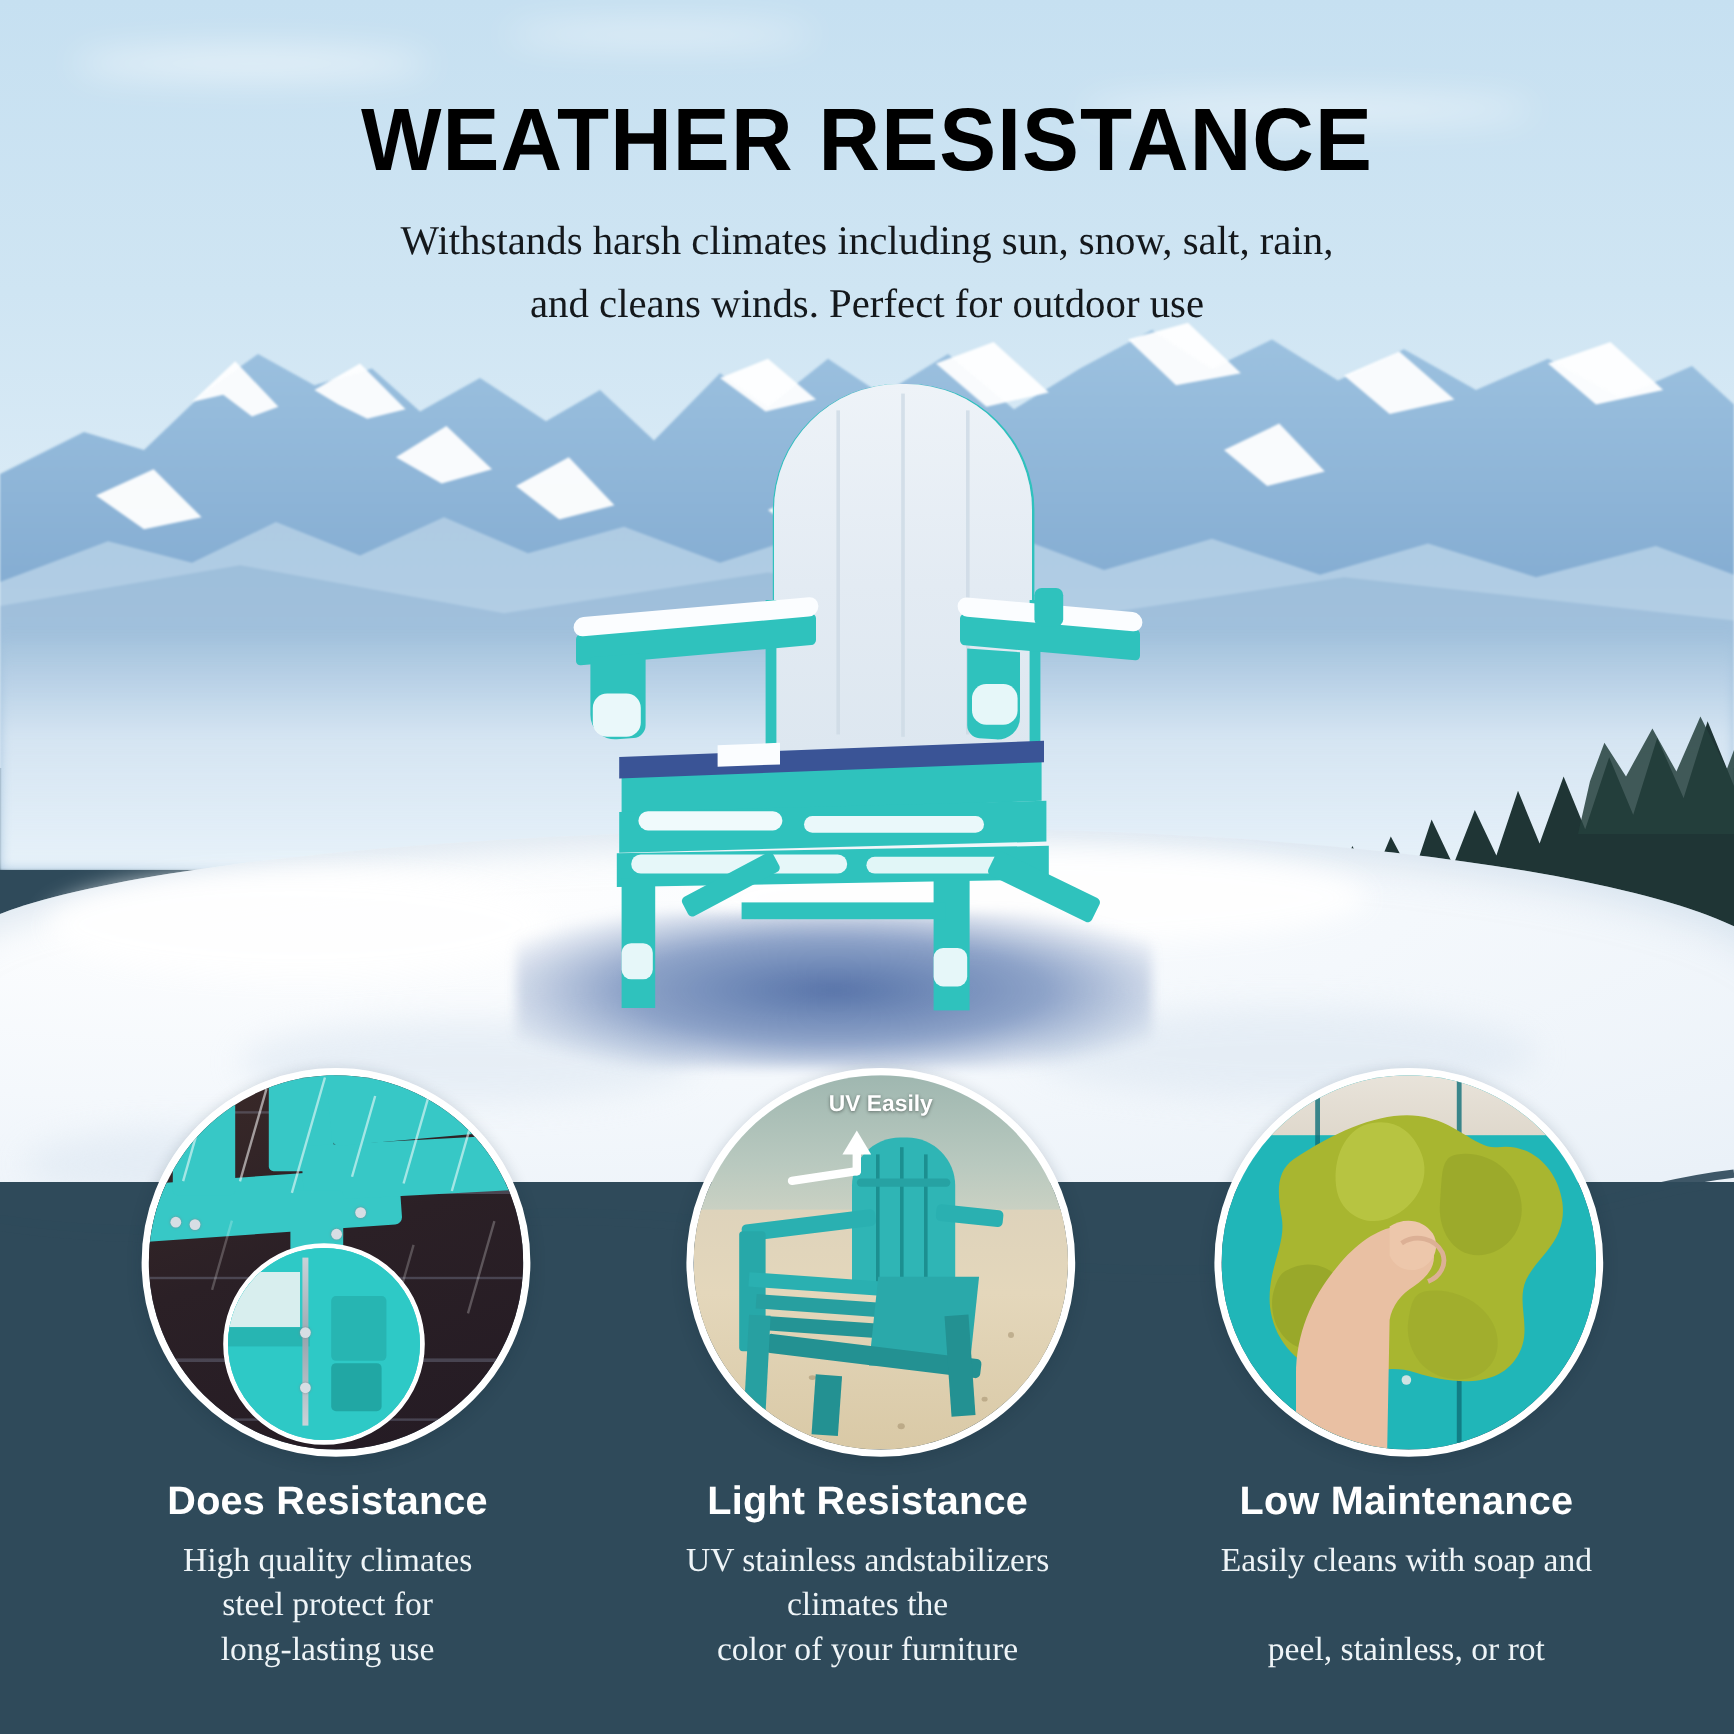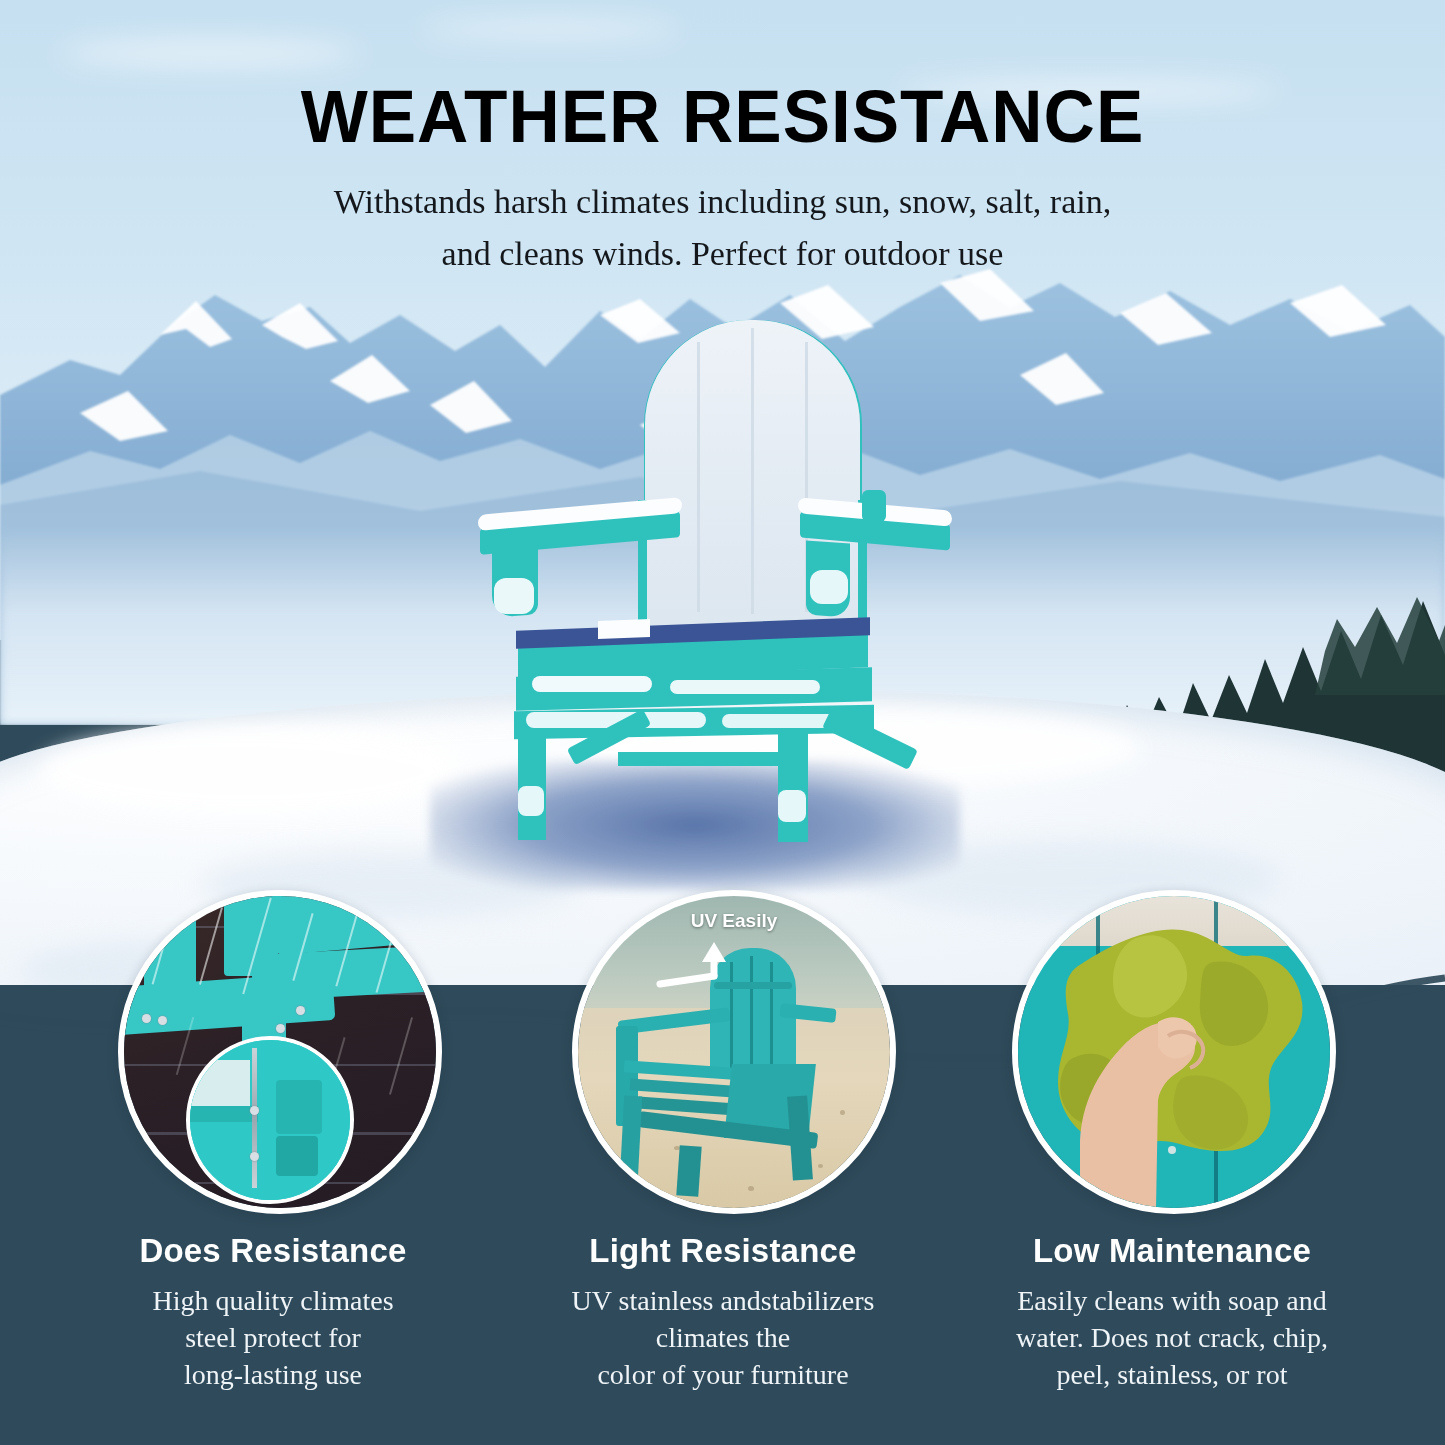--- a/index.html
+++ b/index.html
@@ -369,18 +369,18 @@
       <span>UV stainless andstabilizers</span><br>
       <span>climates the</span><br>
       <span>color of your furniture</span>
     </p>
   </div>
 
   <div class="feat" style="left:957px;top:1232px;">
     <h3>Low Maintenance</h3>
     <p>
       <span>Easily cleans with soap and</span><br>
-      <span>water. Does not crack, chip,</span><br>
+      <br>
       <span>peel, stainless, or rot</span>
     </p>
   </div>
 
 </div>
 
 </body></html>

